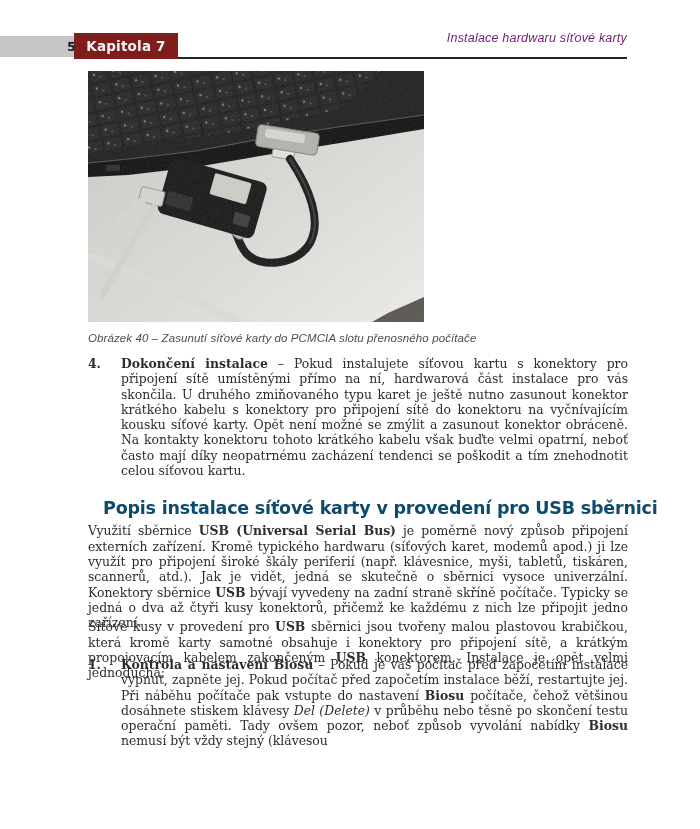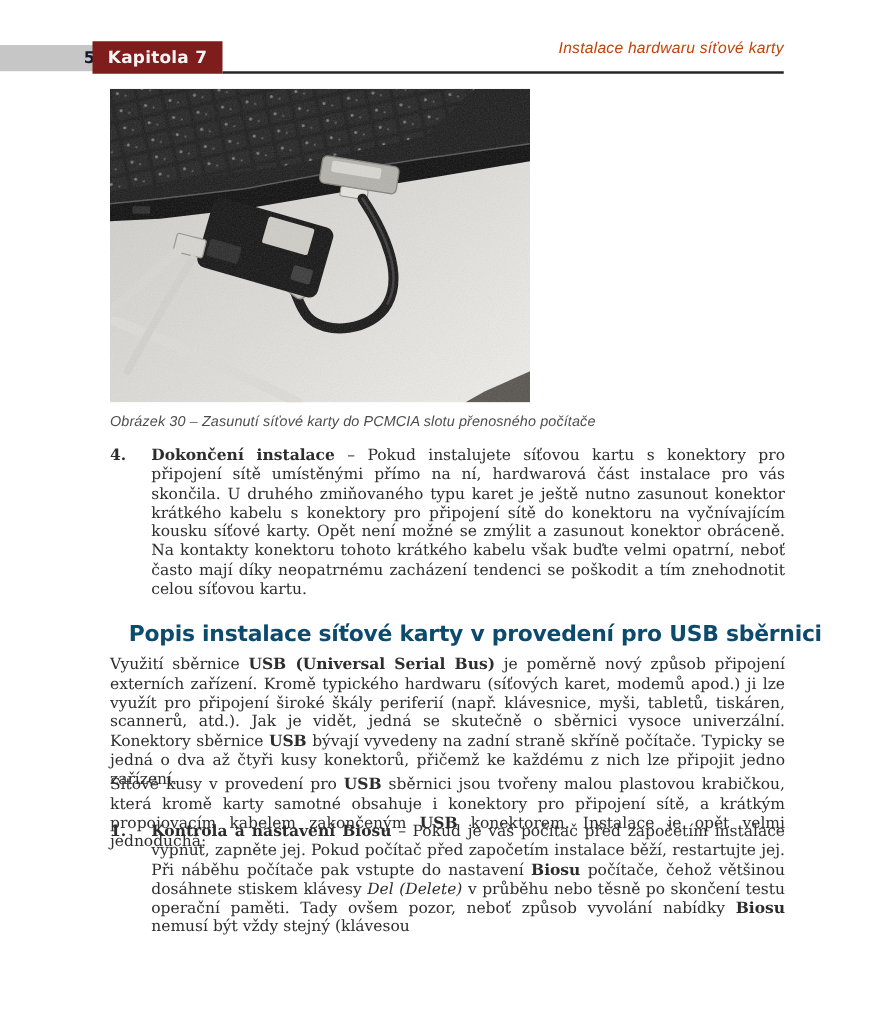--- a/index.html
+++ b/index.html
@@ -23,21 +23,21 @@
     left:74px;top:33px;width:104px;height:26px;
     background:#7f1d1d;
     display:flex;align-items:center;justify-content:center;
     font-family:"DejaVu Sans", sans-serif;font-weight:bold;font-size:13.5px;color:#f4f4f4;
     letter-spacing:.2px;
   }
   .running-title{
     left:300px;top:31px;width:327px;
     text-align:right;
     font-family:"Liberation Sans", sans-serif;font-style:italic;
-    font-size:12.5px;color:#c2410c;letter-spacing:.2px;
+    font-size:12.5px;color:#701a75;letter-spacing:.2px;
   }
   .header-rule{
     left:178px;top:57px;width:449px;height:1.5px;background:#262626;
   }
 
   
   .photo{
     left:88px;top:71px;width:336px;height:251px;overflow:hidden;
   }
   .photo svg{display:block;}
@@ -141,21 +141,21 @@
       <path d="M4,186 C 52,204 104,228 150,251" fill="none" stroke="#dedcd7" stroke-width="8" stroke-linecap="round"></path>
       <path d="M66,136 C 50,162 30,196 14,226" fill="none" stroke="#d4d2cc" stroke-width="6" stroke-linecap="round"></path>
     </g>
 
     <polygon points="300,242 336,226 336,251 284,251" fill="#57544f"></polygon>
 
     <rect x="0" y="0" width="336" height="251" filter="url(#grain)"></rect>
   </svg>
 </div>
 
-<div class="abs caption">Obrázek 30 – Zasunutí síťové karty do PCMCIA slotu přenosného počítače</div>
+<div class="abs caption">Obrázek 40 – Zasunutí síťové karty do PCMCIA slotu přenosného počítače</div>
 
 <div class="abs bodytext step step4">
   <span class="num">4.</span>
   <div class="stepbody"><span class="b">Dokončení instalace</span><span> – Pokud instalujete síťovou kartu s konektory pro připojení sítě umístěnými přímo na ní, hardwarová část instalace pro vás skončila. U druhého zmiňovaného typu karet je ještě nutno zasunout konektor krátkého kabelu s konektory pro připojení sítě do konektoru na vyčnívajícím kousku síťové karty. Opět není možné se zmýlit a zasunout konektor obráceně. Na kontakty konektoru tohoto krátkého kabelu však buďte velmi opatrní, neboť často mají díky neopatrnému zacházení tendenci se poškodit a tím znehodnotit celou síťovou kartu.</span></div>
 </div>
 
 <h2 class="abs section-heading">Popis instalace síťové karty v provedení pro USB sběrnici</h2>
 
 <p class="abs bodytext para1"><span>Využití sběrnice </span><span class="b">USB (Universal Serial Bus)</span><span> je poměrně nový způsob připojení externích zařízení. Kromě typického hardwaru (síťových karet, modemů apod.) ji lze využít pro připojení široké škály periferií (např. klávesnice, myši, tabletů, tiskáren, scannerů, atd.). Jak je vidět, jedná se skutečně o sběrnici vysoce univerzální. Konektory sběrnice </span><span class="b">USB</span><span> bývají vyvedeny na zadní straně skříně počítače. Typicky se jedná o dva až čtyři kusy konektorů, přičemž ke každému z nich lze připojit jedno zařízení.</span></p>
 

